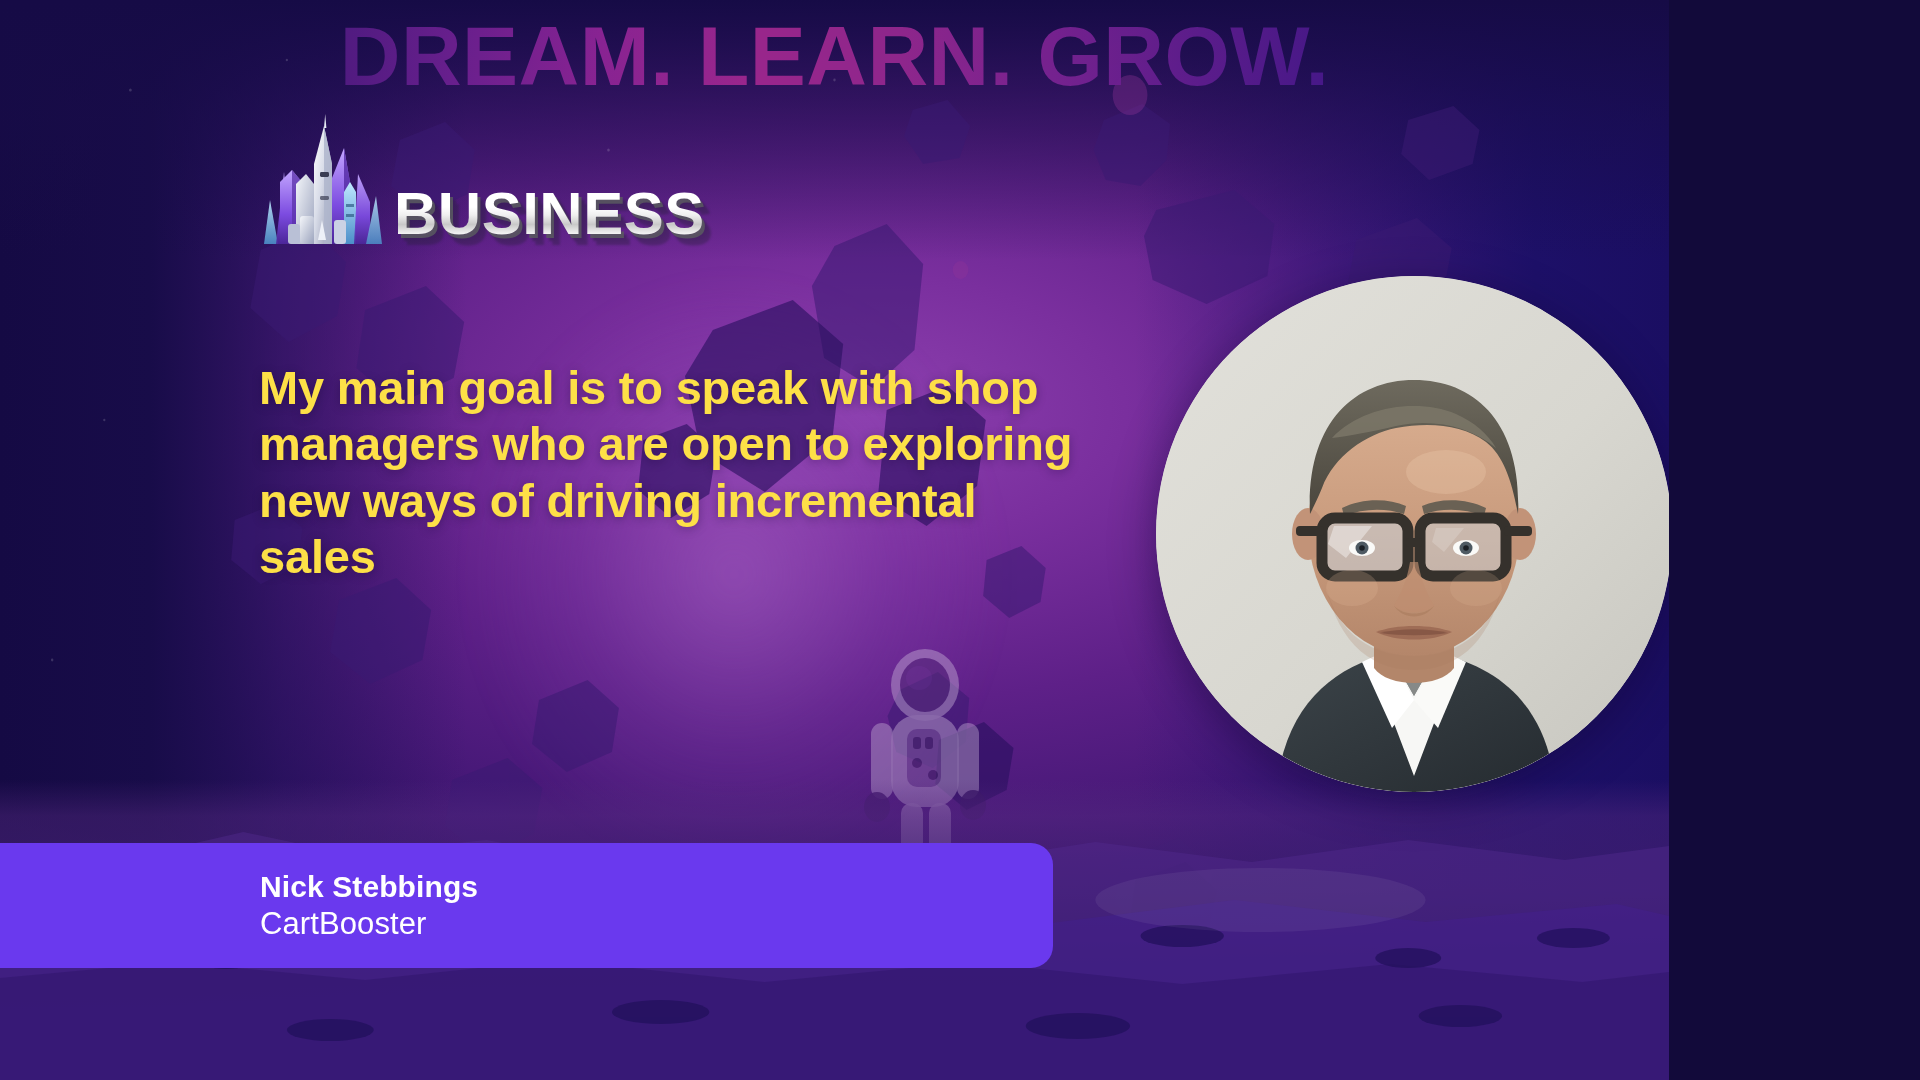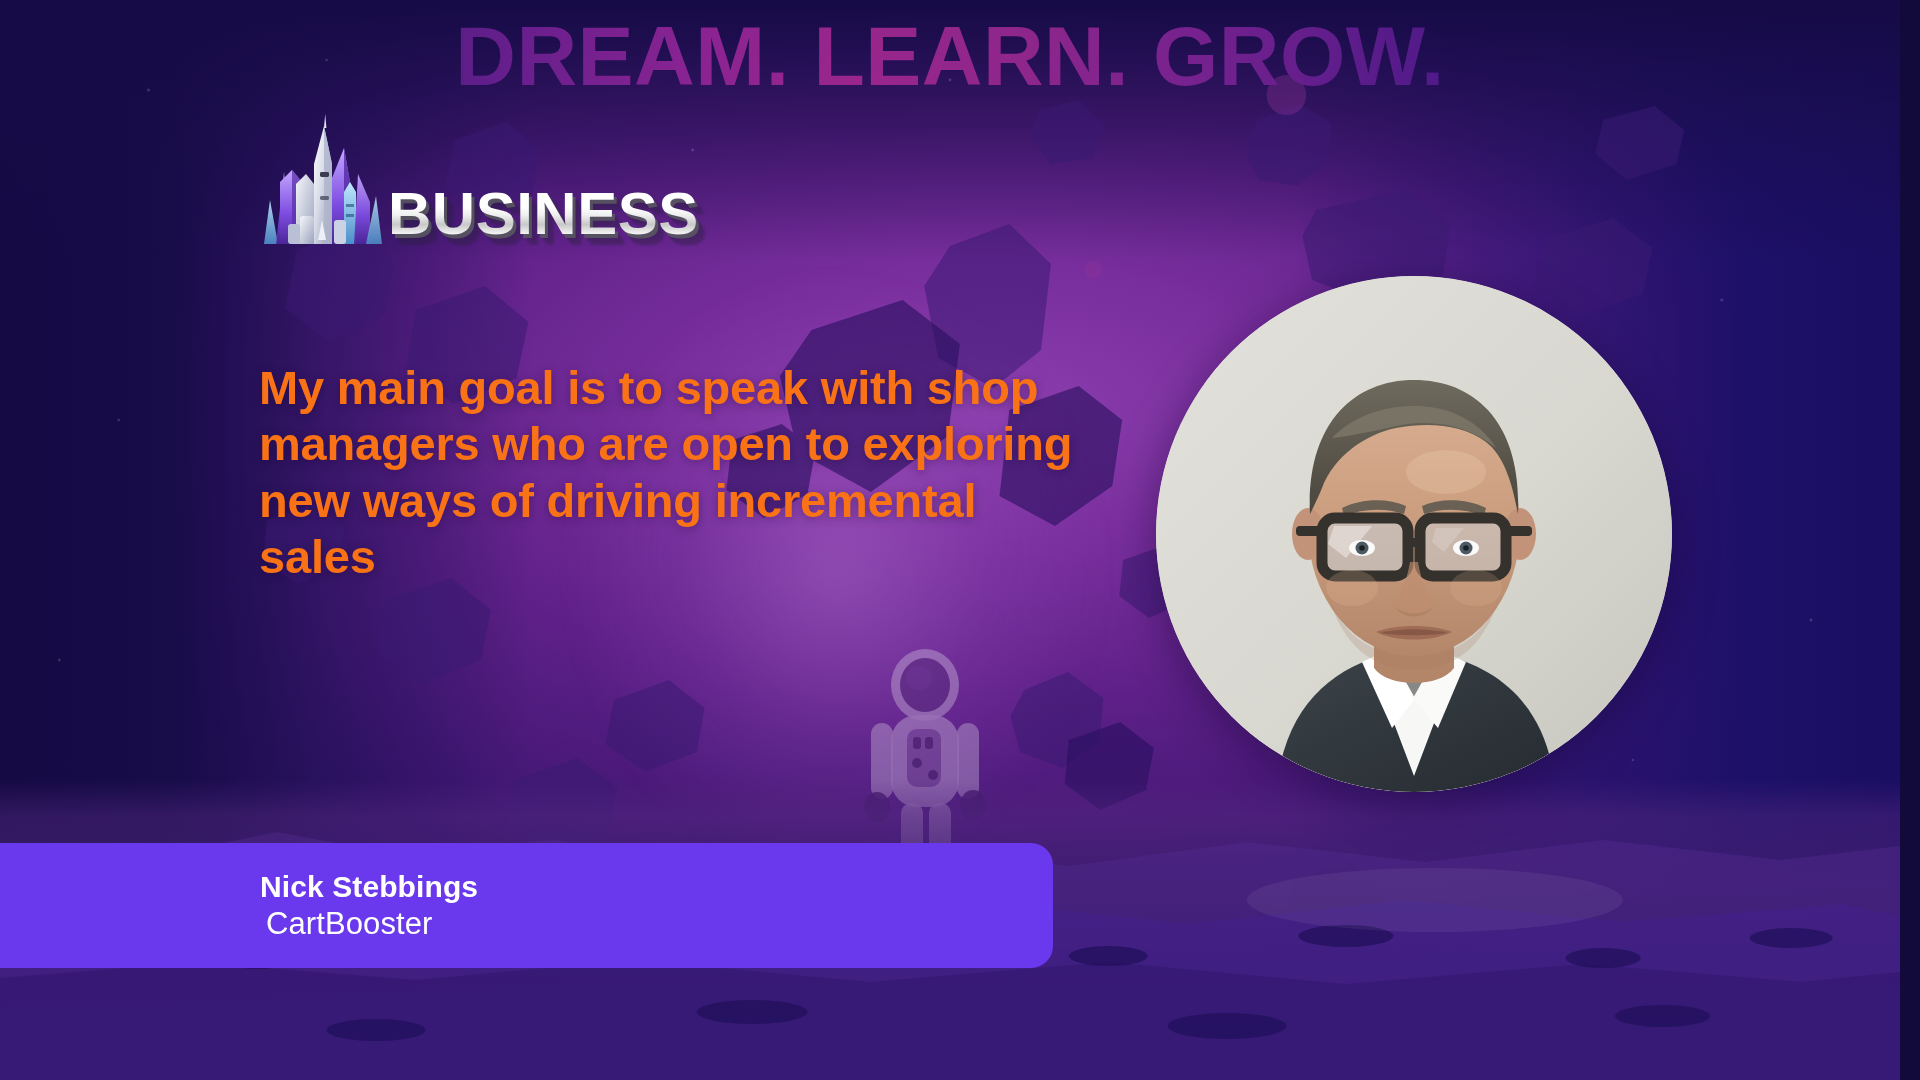--- a/index.html
+++ b/index.html
@@ -2,21 +2,21 @@
 <html><head>
 <meta charset="utf-8">
 <title>Business League Speaker Card</title>
 <style>
   * { margin:0; padding:0; box-sizing:border-box; }
   html,body { width:1920px; height:1080px; overflow:hidden; background:#120a3a; }
   body { font-family:"Liberation Sans", sans-serif; }
 
   .stage{
     position:relative;
-    width:1900px; height:1080px;
+    width:1669px; height:1080px;
     overflow:hidden;
     background:#160c44;
   }
 
   
   .bg-base{
     position:absolute; inset:0;
     background:
       radial-gradient(110% 90% at 52% 38%, #8C3FAE 0%, #7A2F9E 14%, #5E2088 30%, #3C1570 50%, #26105C 68%, #190C48 84%, #130A3C 100%);
   }
@@ -71,21 +71,21 @@
         #5E1D8E 72%, #45188A 81%, #2E1276 90%, #221260 100%);
     -webkit-background-clip:text; background-clip:text;
     color:transparent; -webkit-text-fill-color:transparent;
     opacity:0.95;
     user-select:none;
   }
 
   
   .logo-wrap{
     position:absolute; left:258px; top:112px;
-    display:flex; align-items:flex-end; gap:0;
+    display:flex; align-items:flex-end; gap:6px;
   }
   .logo-city{ width:130px; height:135px; flex:none; }
   .logo-city svg{ width:100%; height:100%; display:block; }
   .logo-text{ position:relative; padding-bottom:4px; }
   .logo-business{
     font-size:60px; font-weight:bold; letter-spacing:0.5px; line-height:0.96;
     background:linear-gradient(180deg,#ffffff 0%,#ffffff 38%,#efefef 52%,#c9c9c9 68%,#f2f2f2 84%,#d5d5d5 100%);
     -webkit-background-clip:text; background-clip:text;
     color:transparent; -webkit-text-fill-color:transparent;
     text-shadow:none;
@@ -94,21 +94,21 @@
   .logo-league{
     font-size:44px; font-weight:bold; letter-spacing:2.5px; line-height:1;
     color:#8255F5;
     margin-top:-4px;
     text-shadow:2px 3px 0 rgba(40,18,86,0.55);
   }
 
   
   .quote{
     position:absolute; left:259px; top:360px; width:830px;
-    color:#f97316;
+    color:#fde047;
     font-size:47px; font-weight:bold; line-height:1.20;
     letter-spacing:-0.2px;
     text-shadow:0 2px 10px rgba(20,6,50,0.35);
   }
 
   
   .portrait{
     position:absolute; left:1156px; top:276px;
     width:516px; height:516px;
     border-radius:50%;
@@ -127,21 +127,20 @@
     display:flex; flex-direction:column; justify-content:center;
     padding-left:300px;
   }
   .speaker-name{
     color:#ffffff; font-size:30px; font-weight:bold; line-height:1.18;
     letter-spacing:0.1px;
   }
   .speaker-company{
     color:#ffffff; font-size:31px; font-weight:normal; line-height:1.2;
     letter-spacing:0.1px;
-    margin-left:6px;
   }
 </style>
 </head>
 <body>
 
 <div class="stage">
 
   <div class="bg-base"></div>
   <div class="bg-glow"></div>
   <div class="bg-left-fade"></div>

